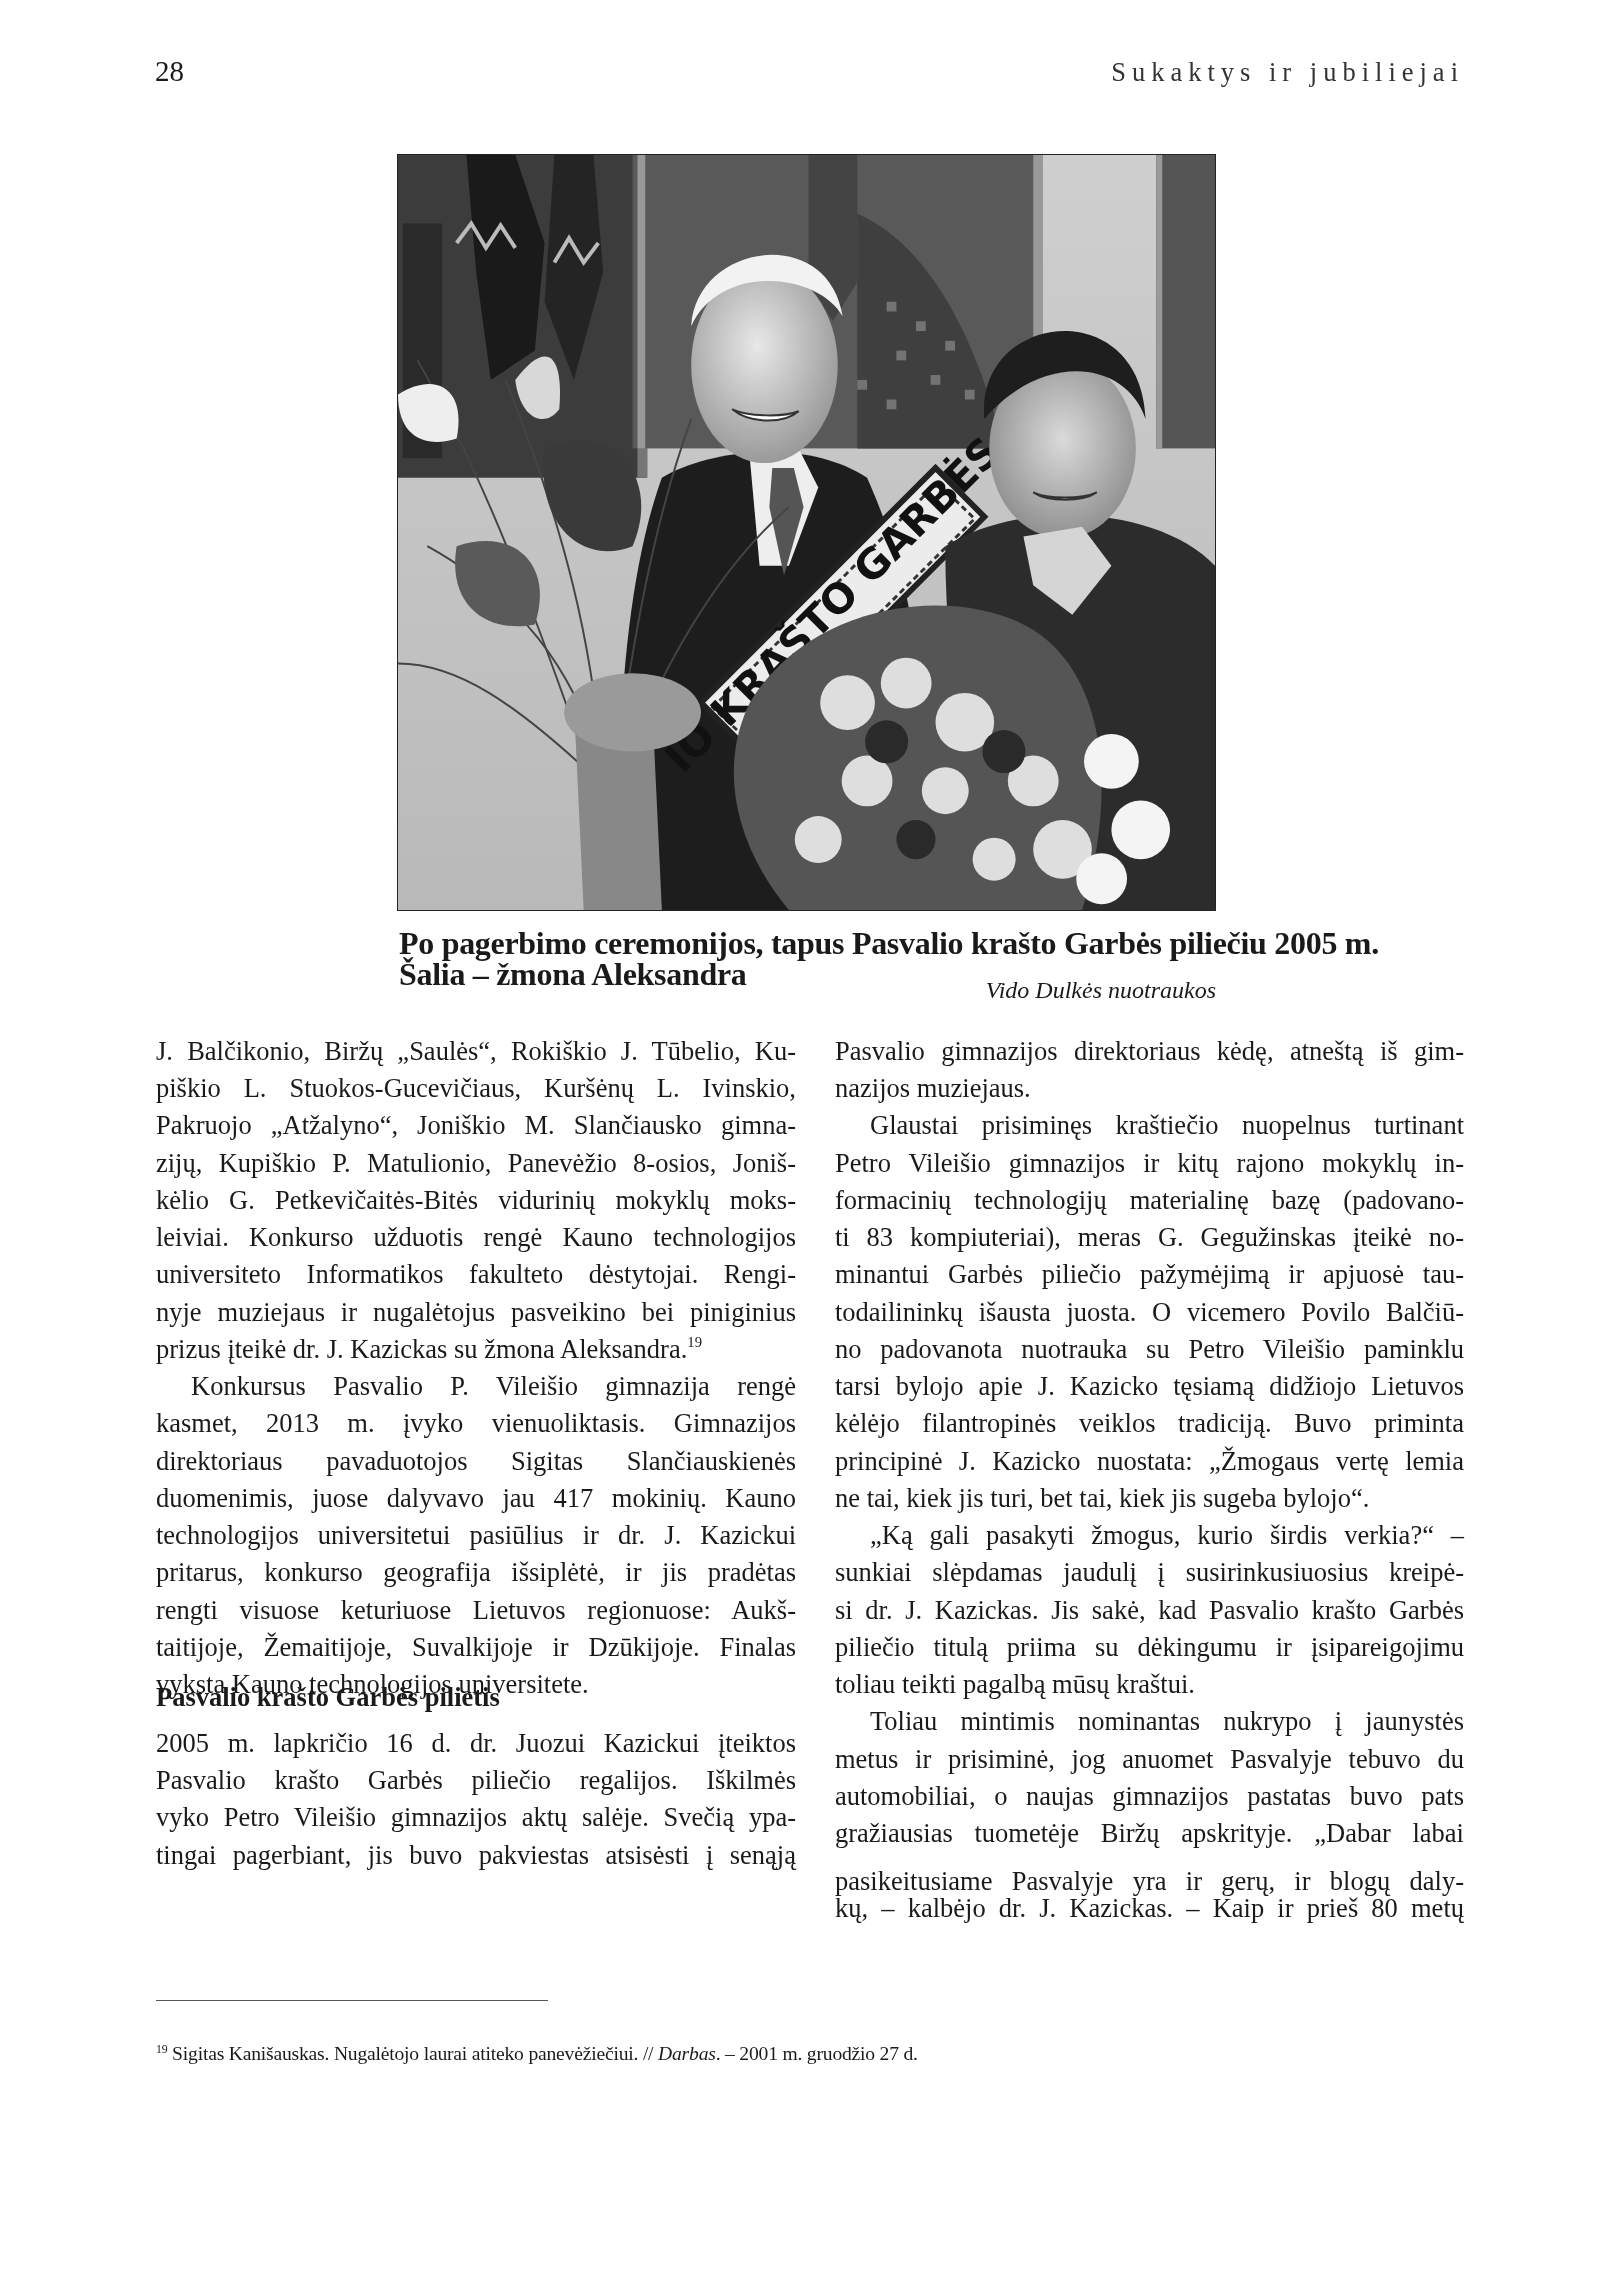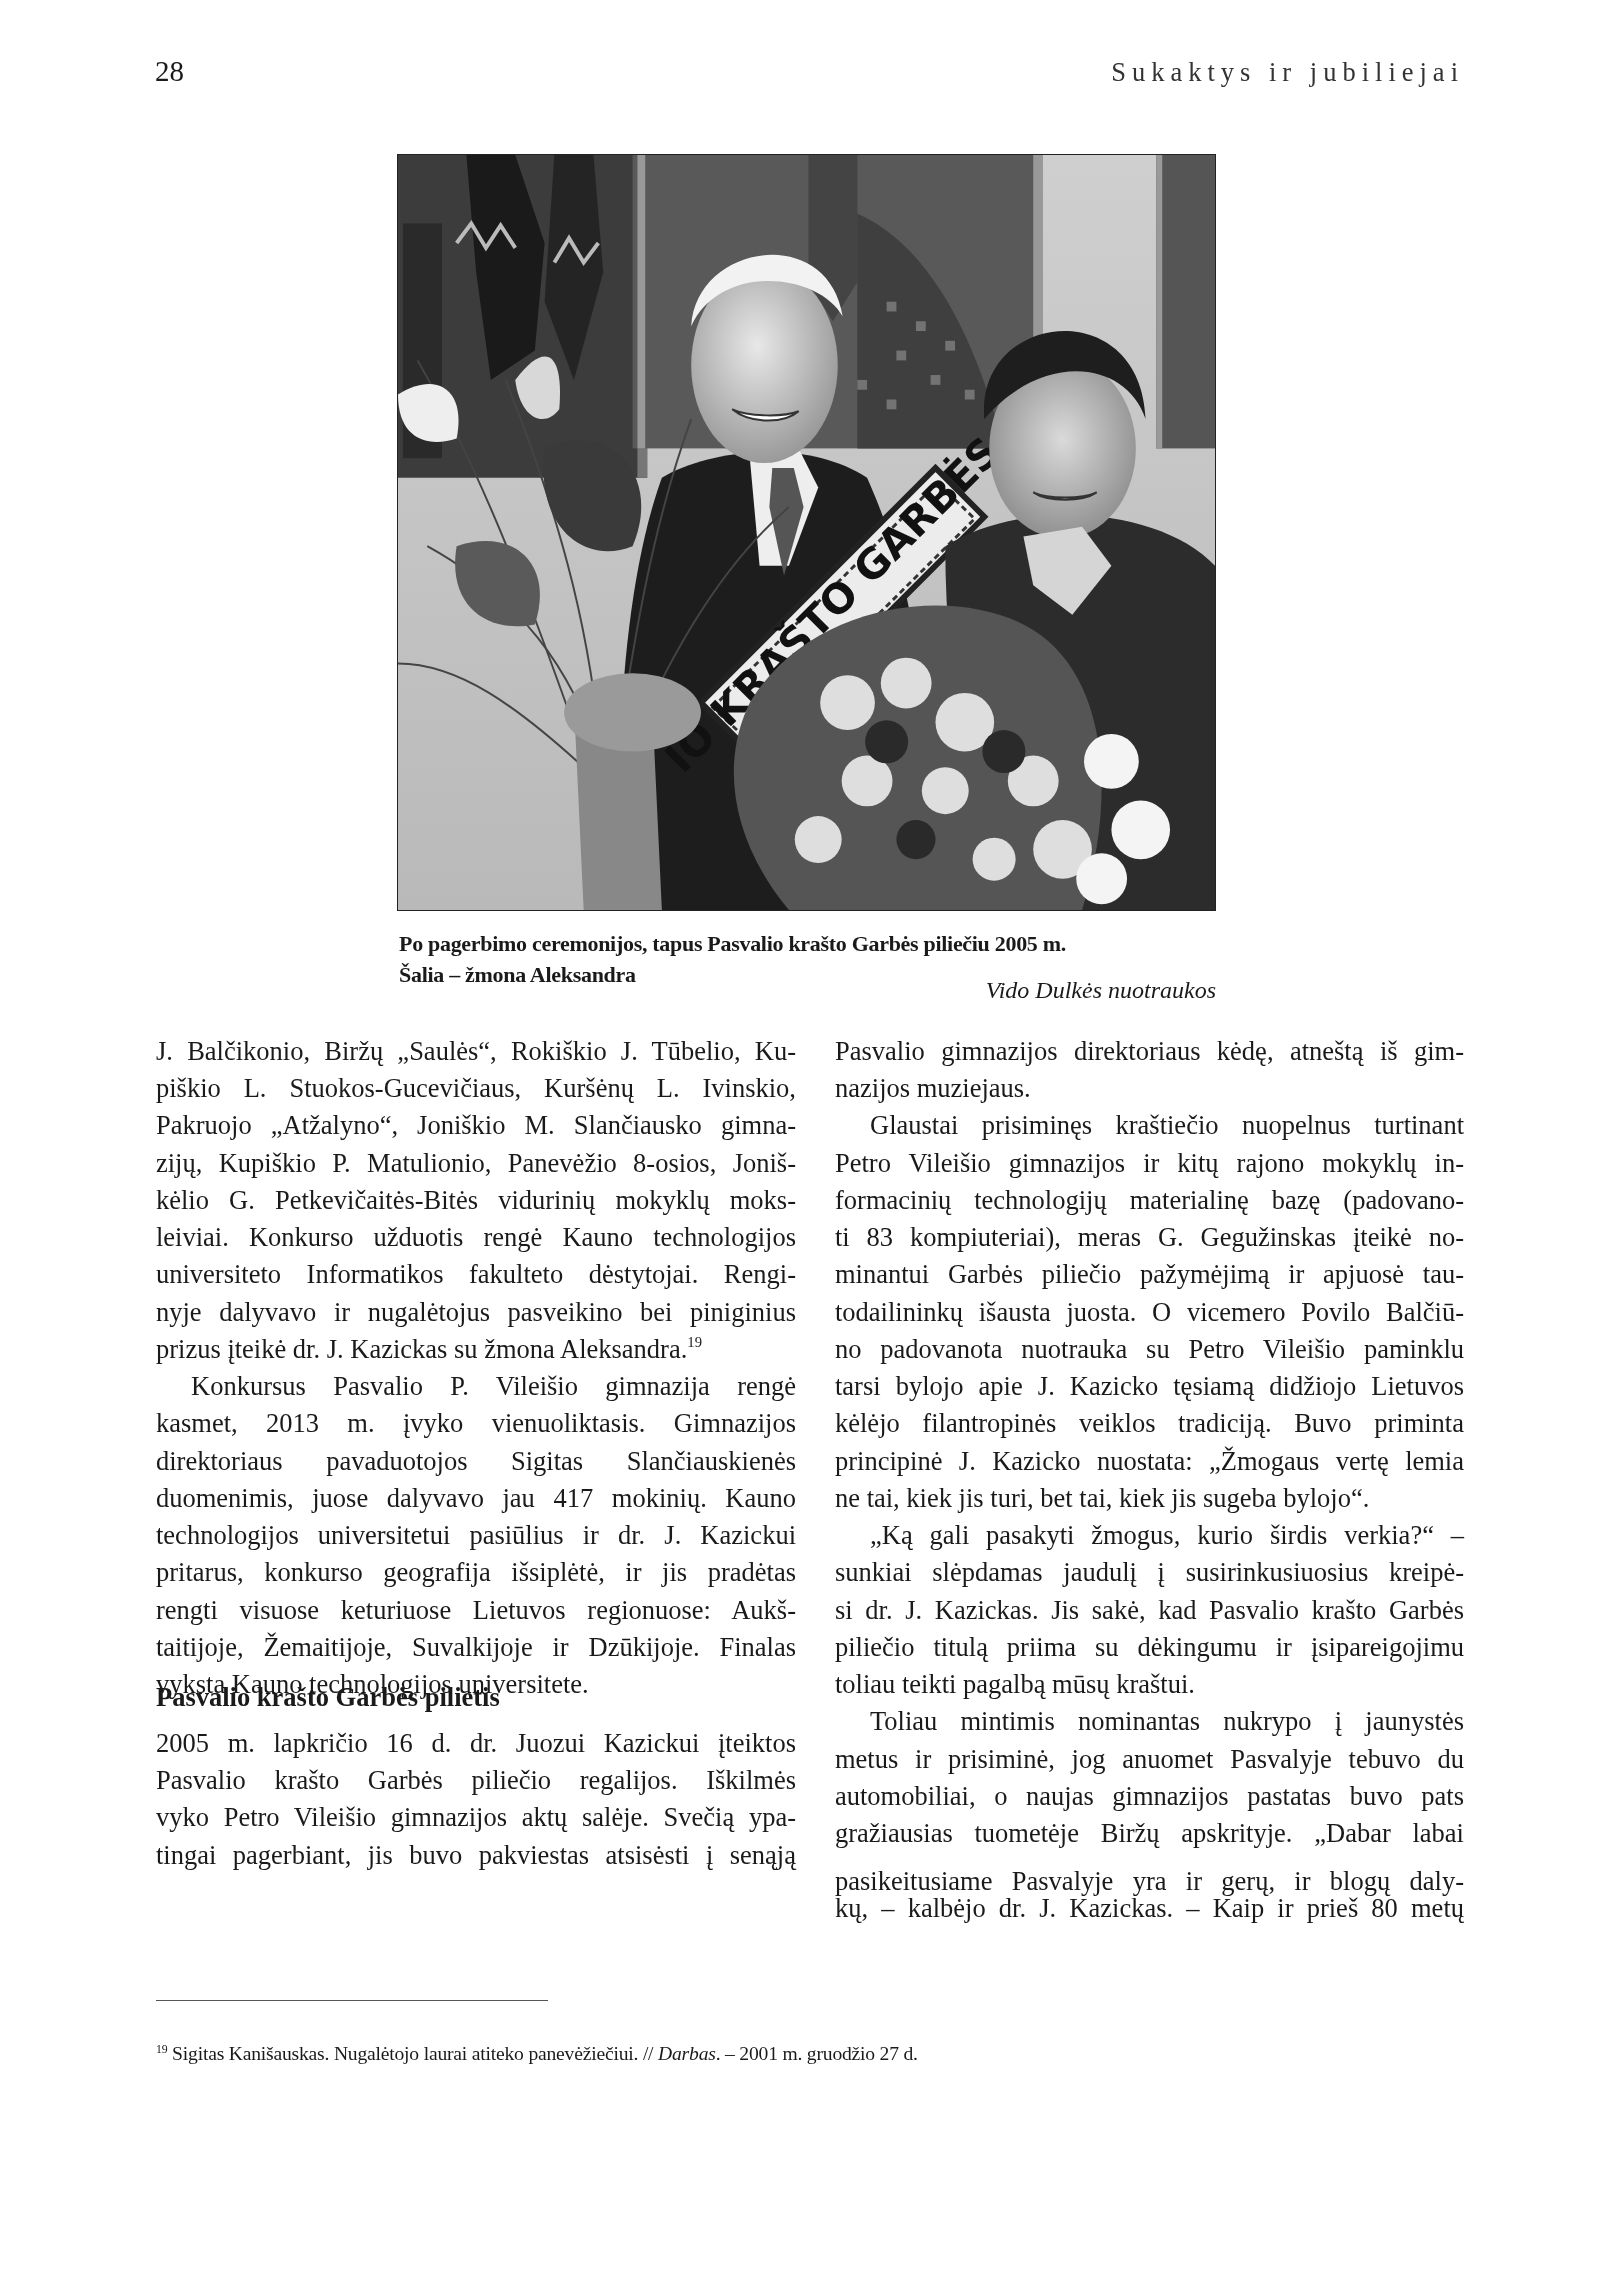--- a/index.html
+++ b/index.html
@@ -4,21 +4,21 @@
 <style>
   html, body { margin: 0; padding: 0; background: #ffffff; }
   body { width: 1621px; height: 2293px; position: relative; overflow: hidden;
          font-family: "Liberation Serif", "DejaVu Serif", serif; color: #1a1a1a; }
   .page-number { position: absolute; left: 155px; top: 55px; font-size: 29px; }
   .running-head { position: absolute; right: 157px; top: 57px; font-size: 26.5px;
                   letter-spacing: 6px; color: #333; }
   .photo { position: absolute; left: 397px; top: 154px; width: 819px; height: 757px;
            border: 1px solid #222; box-sizing: border-box; overflow: hidden; background: #777; }
   .photo svg { display: block; width: 100%; height: 100%; }
-  .caption { position: absolute; left: 399px; top: 928px; font-weight: bold; font-size: 22px;
+  .caption { position: absolute; left: 399px; top: 928px; font-weight: bold; font-size: 32px;
              line-height: 31px; letter-spacing: -0.3px; }
   .credit { position: absolute; right: 405px; top: 977px; font-style: italic; font-size: 24px; }
   .col { position: absolute; font-size: 26.5px; }
   .col.left { left: 156px; width: 640px; }
   .col.right { left: 835px; width: 629px; }
   .line { position: absolute; left: 0; height: 37px; line-height: 37px; white-space: nowrap;
           text-align: justify; text-align-last: justify; }
   .col.left .line { width: 640px; }
   .col.right .line { width: 629px; }
   .line.last { text-align-last: left; }
@@ -158,21 +158,21 @@
 <div class="credit">Vido Dulkės nuotraukos</div>
 
 <div class="col left" style="top:1033px;">
   <div class="line" style="top:0px">J. Balčikonio, Biržų „Saulės“, Rokiškio J. Tūbelio, Ku-</div>
   <div class="line" style="top:37px">piškio L. Stuokos-Gucevičiaus, Kuršėnų L. Ivinskio,</div>
   <div class="line" style="top:74px">Pakruojo „Atžalyno“, Joniškio M. Slančiausko gimna-</div>
   <div class="line" style="top:112px">zijų, Kupiškio P. Matulionio, Panevėžio 8-osios, Joniš-</div>
   <div class="line" style="top:149px">kėlio G. Petkevičaitės-Bitės vidurinių mokyklų moks-</div>
   <div class="line" style="top:186px">leiviai. Konkurso užduotis rengė Kauno technologijos</div>
   <div class="line" style="top:223px">universiteto Informatikos fakulteto dėstytojai. Rengi-</div>
-  <div class="line" style="top:261px">nyje dalyvavo ir nugalėtojus pasveikino bei piniginius</div>
+  <div class="line" style="top:261px">nyje muziejaus ir nugalėtojus pasveikino bei piniginius</div>
   <div class="line last" style="top:298px"><span>prizus įteikė dr. J. Kazickas su žmona Aleksandra.</span><sup class="fn">19</sup></div>
   <div class="line indent" style="top:335px">Konkursus Pasvalio P. Vileišio gimnazija rengė</div>
   <div class="line" style="top:372px">kasmet, 2013 m. įvyko vienuoliktasis. Gimnazijos</div>
   <div class="line" style="top:410px">direktoriaus pavaduotojos Sigitas Slančiauskienės</div>
   <div class="line" style="top:447px">duomenimis, juose dalyvavo jau 417 mokinių. Kauno</div>
   <div class="line" style="top:484px">technologijos universitetui pasiūlius ir dr. J. Kazickui</div>
   <div class="line" style="top:521px">pritarus, konkurso geografija išsiplėtė, ir jis pradėtas</div>
   <div class="line" style="top:559px">rengti visuose keturiuose Lietuvos regionuose: Aukš-</div>
   <div class="line" style="top:596px">taitijoje, Žemaitijoje, Suvalkijoje ir Dzūkijoje. Finalas</div>
   <div class="line last" style="top:633px">vyksta Kauno technologijos universitete.</div>

